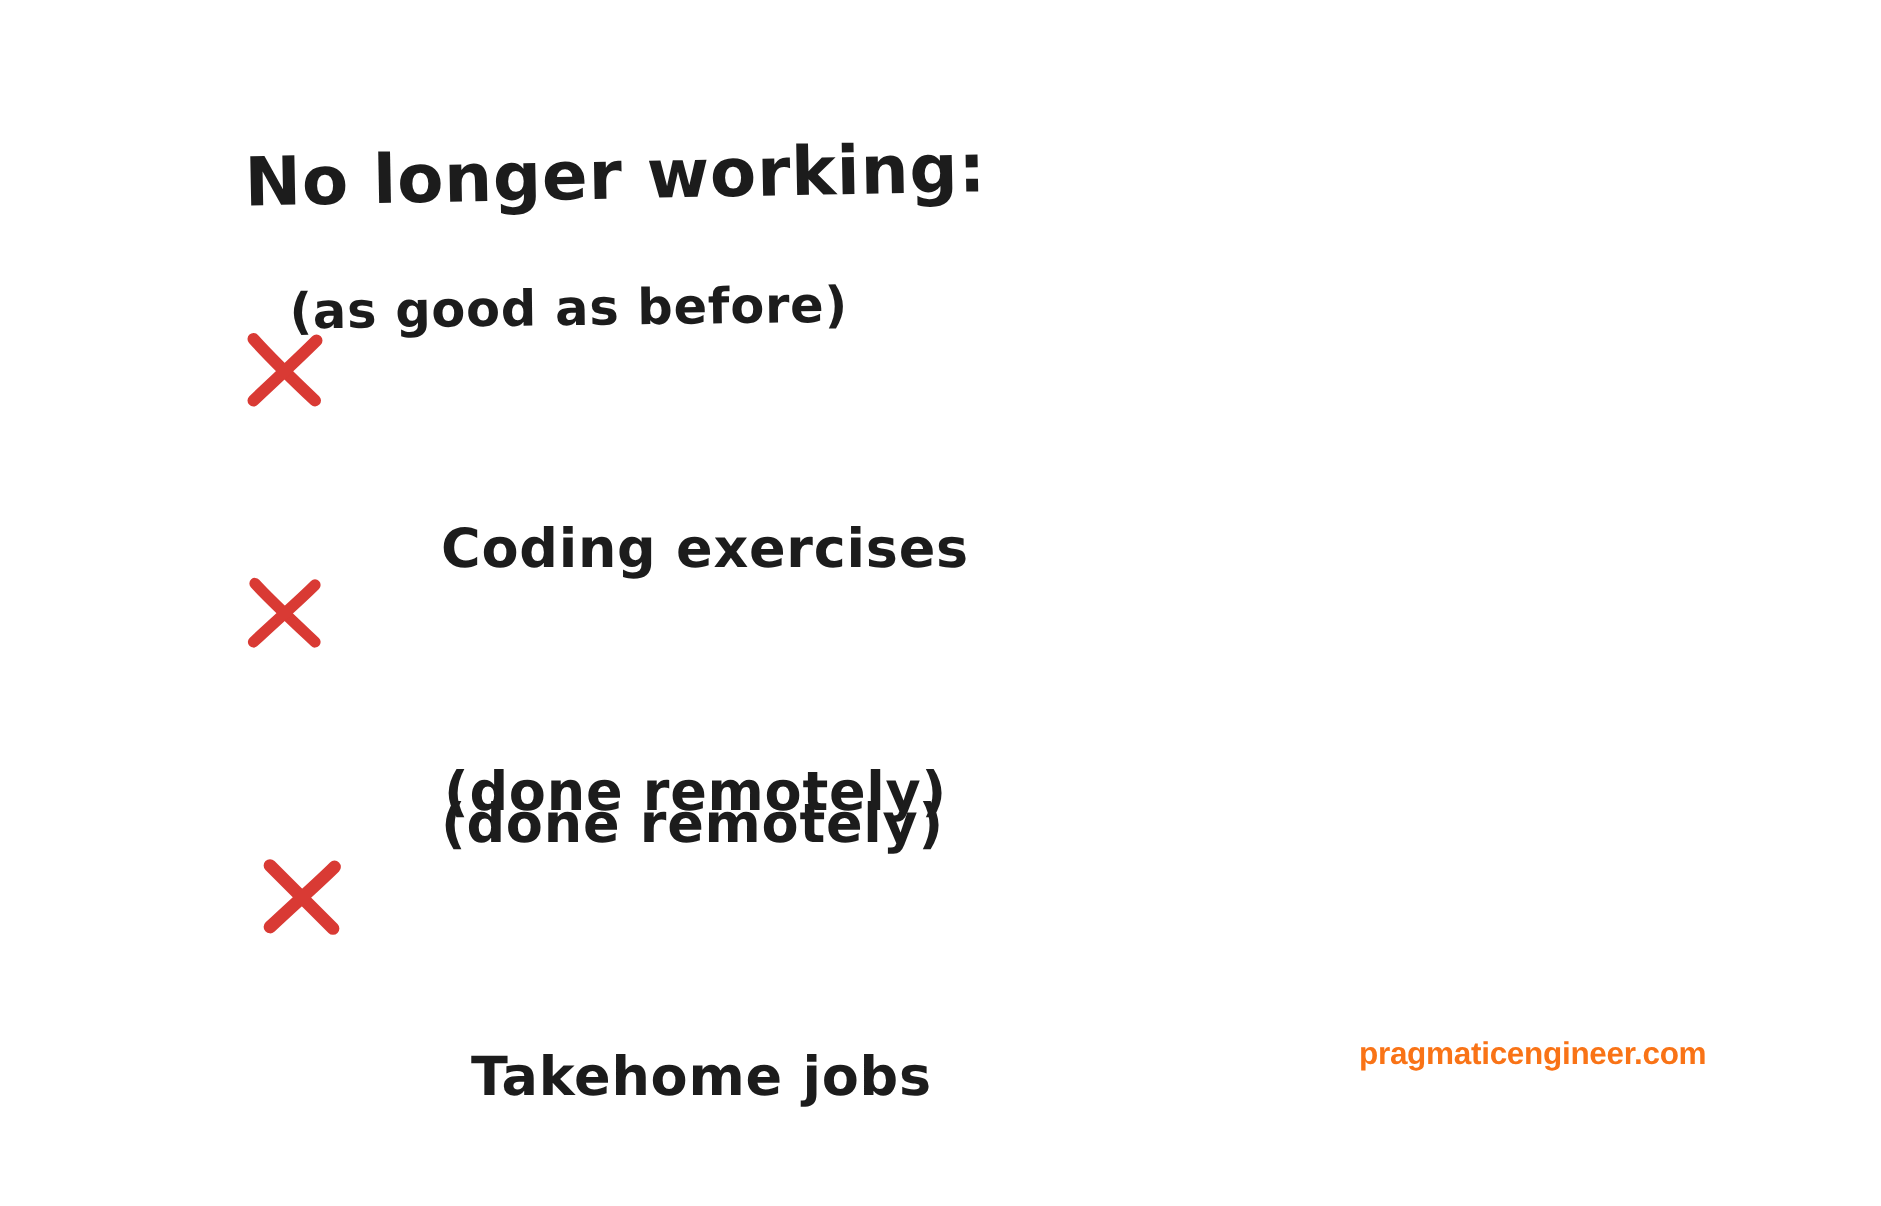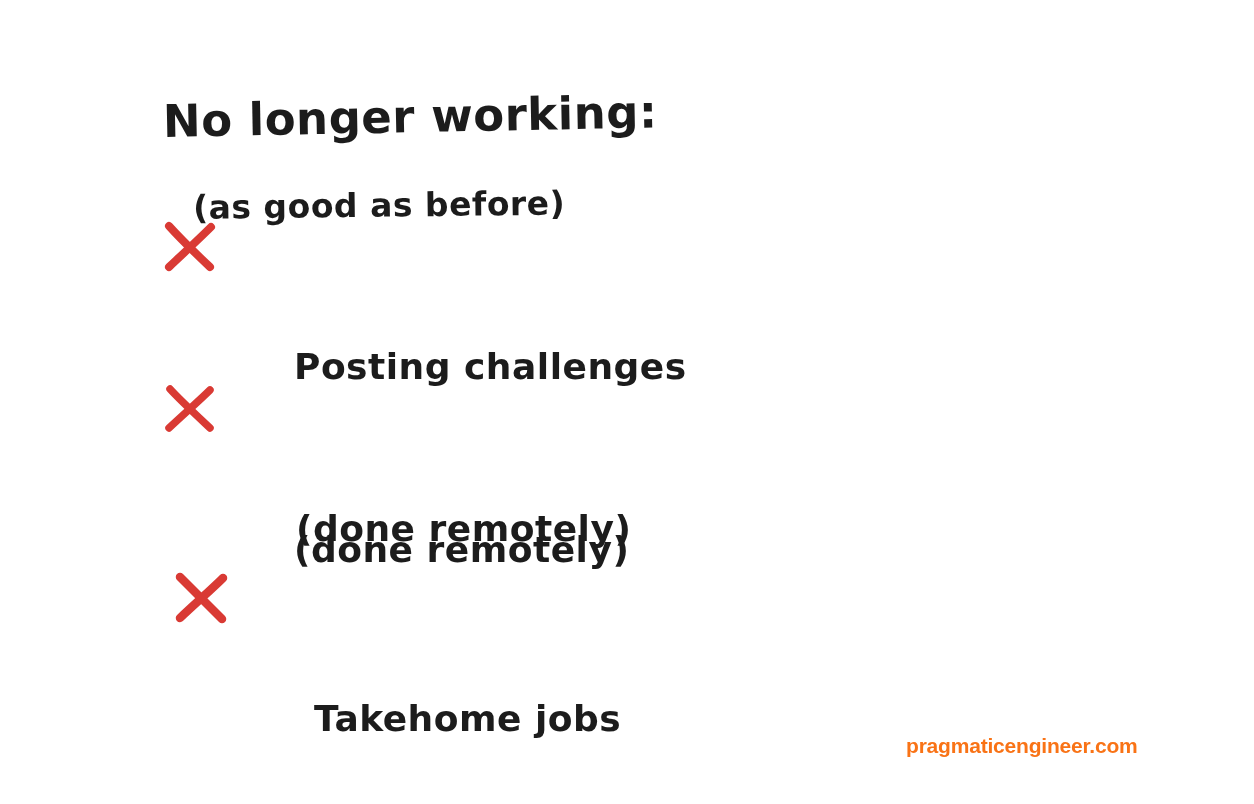--- a/index.html
+++ b/index.html
@@ -94,21 +94,21 @@
   #row-l1 .mark { margin-top: 6px; }
   #row-l2 .mark { margin-top: 6px; }
   #row-l3 .mark { margin-top: 4px; }
 
   .icon-svg { display: block; overflow: visible; }
 
   
   #watermark {
     position: absolute;
     left: 906px;
-    top: 734px;
+    top: 691px;
     font-family: "Liberation Sans", sans-serif;
     font-size: 21px;
     font-weight: 700;
     letter-spacing: -0.2px;
     color: #f97316;
     white-space: pre;
   }
 </style>
 </head>
 <body>
@@ -123,21 +123,21 @@
     </div>
 
     <div class="row" id="row-l1">
       <span class="mark">
         <svg class="icon-svg" width="56" height="54" viewBox="0 0 56 54" aria-hidden="true">
           <path d="M7 6 C16 16, 30 30, 48 47" stroke="#d93a34" stroke-width="8" stroke-linecap="round" fill="none"></path>
           <path d="M49 7 C39 17, 24 31, 7 47" stroke="#d93a34" stroke-width="8" stroke-linecap="round" fill="none"></path>
         </svg>
       </span>
       <span class="text hand">
-        <span class="tline">Posting challenges</span>
+        <span class="tline">Coding exercises</span>
         <span class="tline">(done remotely)</span>
       </span>
     </div>
 
     <div class="row" id="row-l2">
       <span class="mark">
         <svg class="icon-svg" width="56" height="54" viewBox="0 0 56 54" aria-hidden="true">
           <path d="M8 7 C17 17, 31 30, 48 46" stroke="#d93a34" stroke-width="7.5" stroke-linecap="round" fill="none"></path>
           <path d="M48 8 C38 18, 23 31, 7 46" stroke="#d93a34" stroke-width="7.5" stroke-linecap="round" fill="none"></path>
         </svg>

